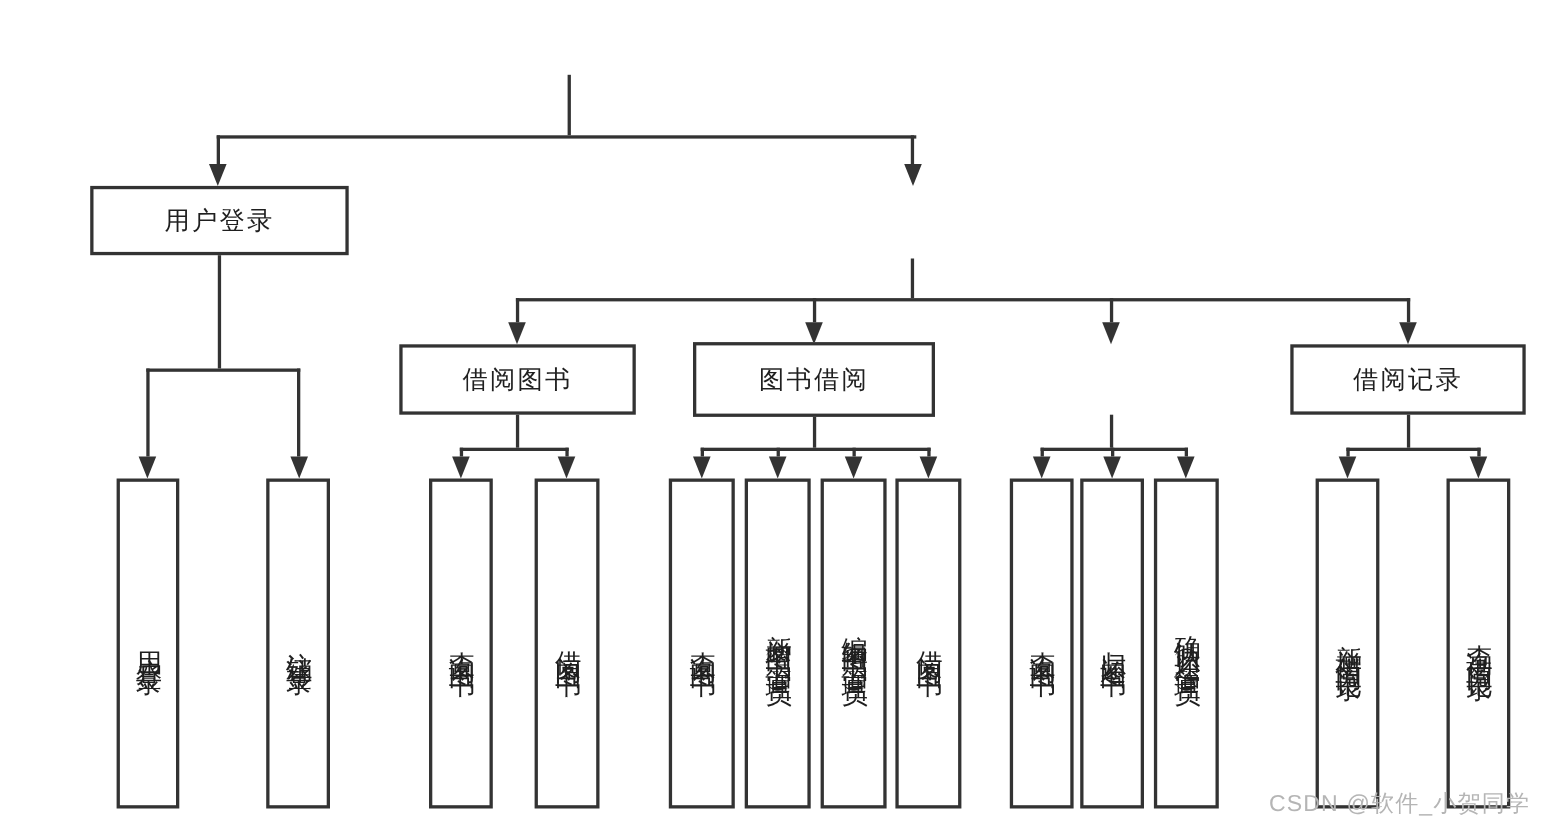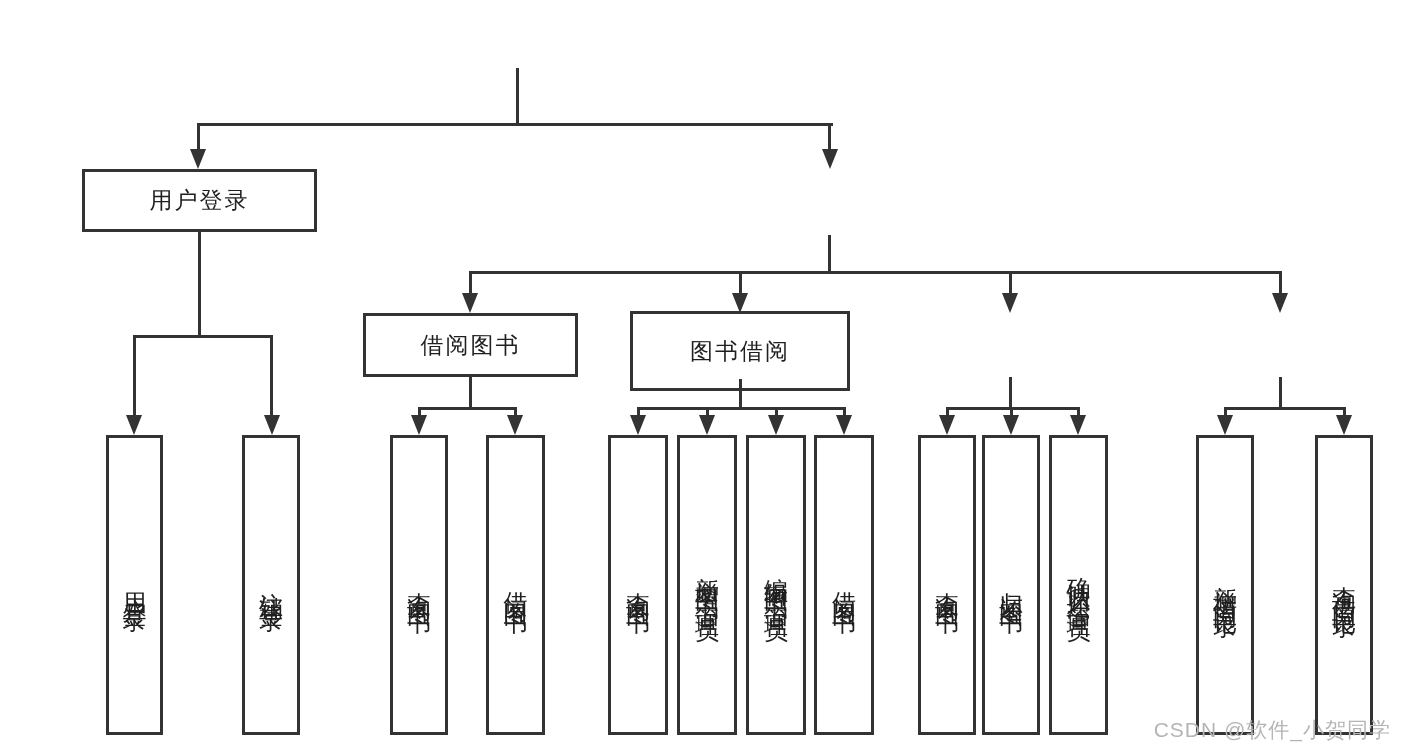--- a/index.html
+++ b/index.html
@@ -48,22 +48,25 @@
   <div class="line" style="left:739px;top:271px;width:3px;height:22px"></div>
   <div class="arrow" style="left:732px;top:293px"></div>
   <div class="line" style="left:1009px;top:271px;width:3px;height:22px"></div>
   <div class="arrow" style="left:1002px;top:293px"></div>
   <div class="line" style="left:1279px;top:271px;width:3px;height:22px"></div>
   <div class="arrow" style="left:1272px;top:293px"></div>
 
   <div class="box h" style="left:363px;top:313px;width:215px;height:64px">
     <span>借阅图书</span>
   </div>
-  <div class="box h" style="left:630px;top:311px;width:220px;height:80px">
+  <div class="box h" style="left:630px;top:311px;width:220px;height:68px">
     <span>图书借阅</span>
+  </div>
+  <div class="box h" style="left:1173px;top:313px;width:214px;height:64px">
+    <span>借阅记录</span>
   </div>
 
   <div class="line" style="left:469px;top:377px;width:3px;height:30px"></div>
   <div class="line" style="left:418px;top:407px;width:99px;height:3px"></div>
   <div class="line" style="left:418px;top:407px;width:3px;height:8px"></div>
   <div class="arrow" style="left:411px;top:415px"></div>
   <div class="line" style="left:514px;top:407px;width:3px;height:8px"></div>
   <div class="arrow" style="left:507px;top:415px"></div>
 
   <div class="line" style="left:739px;top:379px;width:3px;height:28px"></div>

